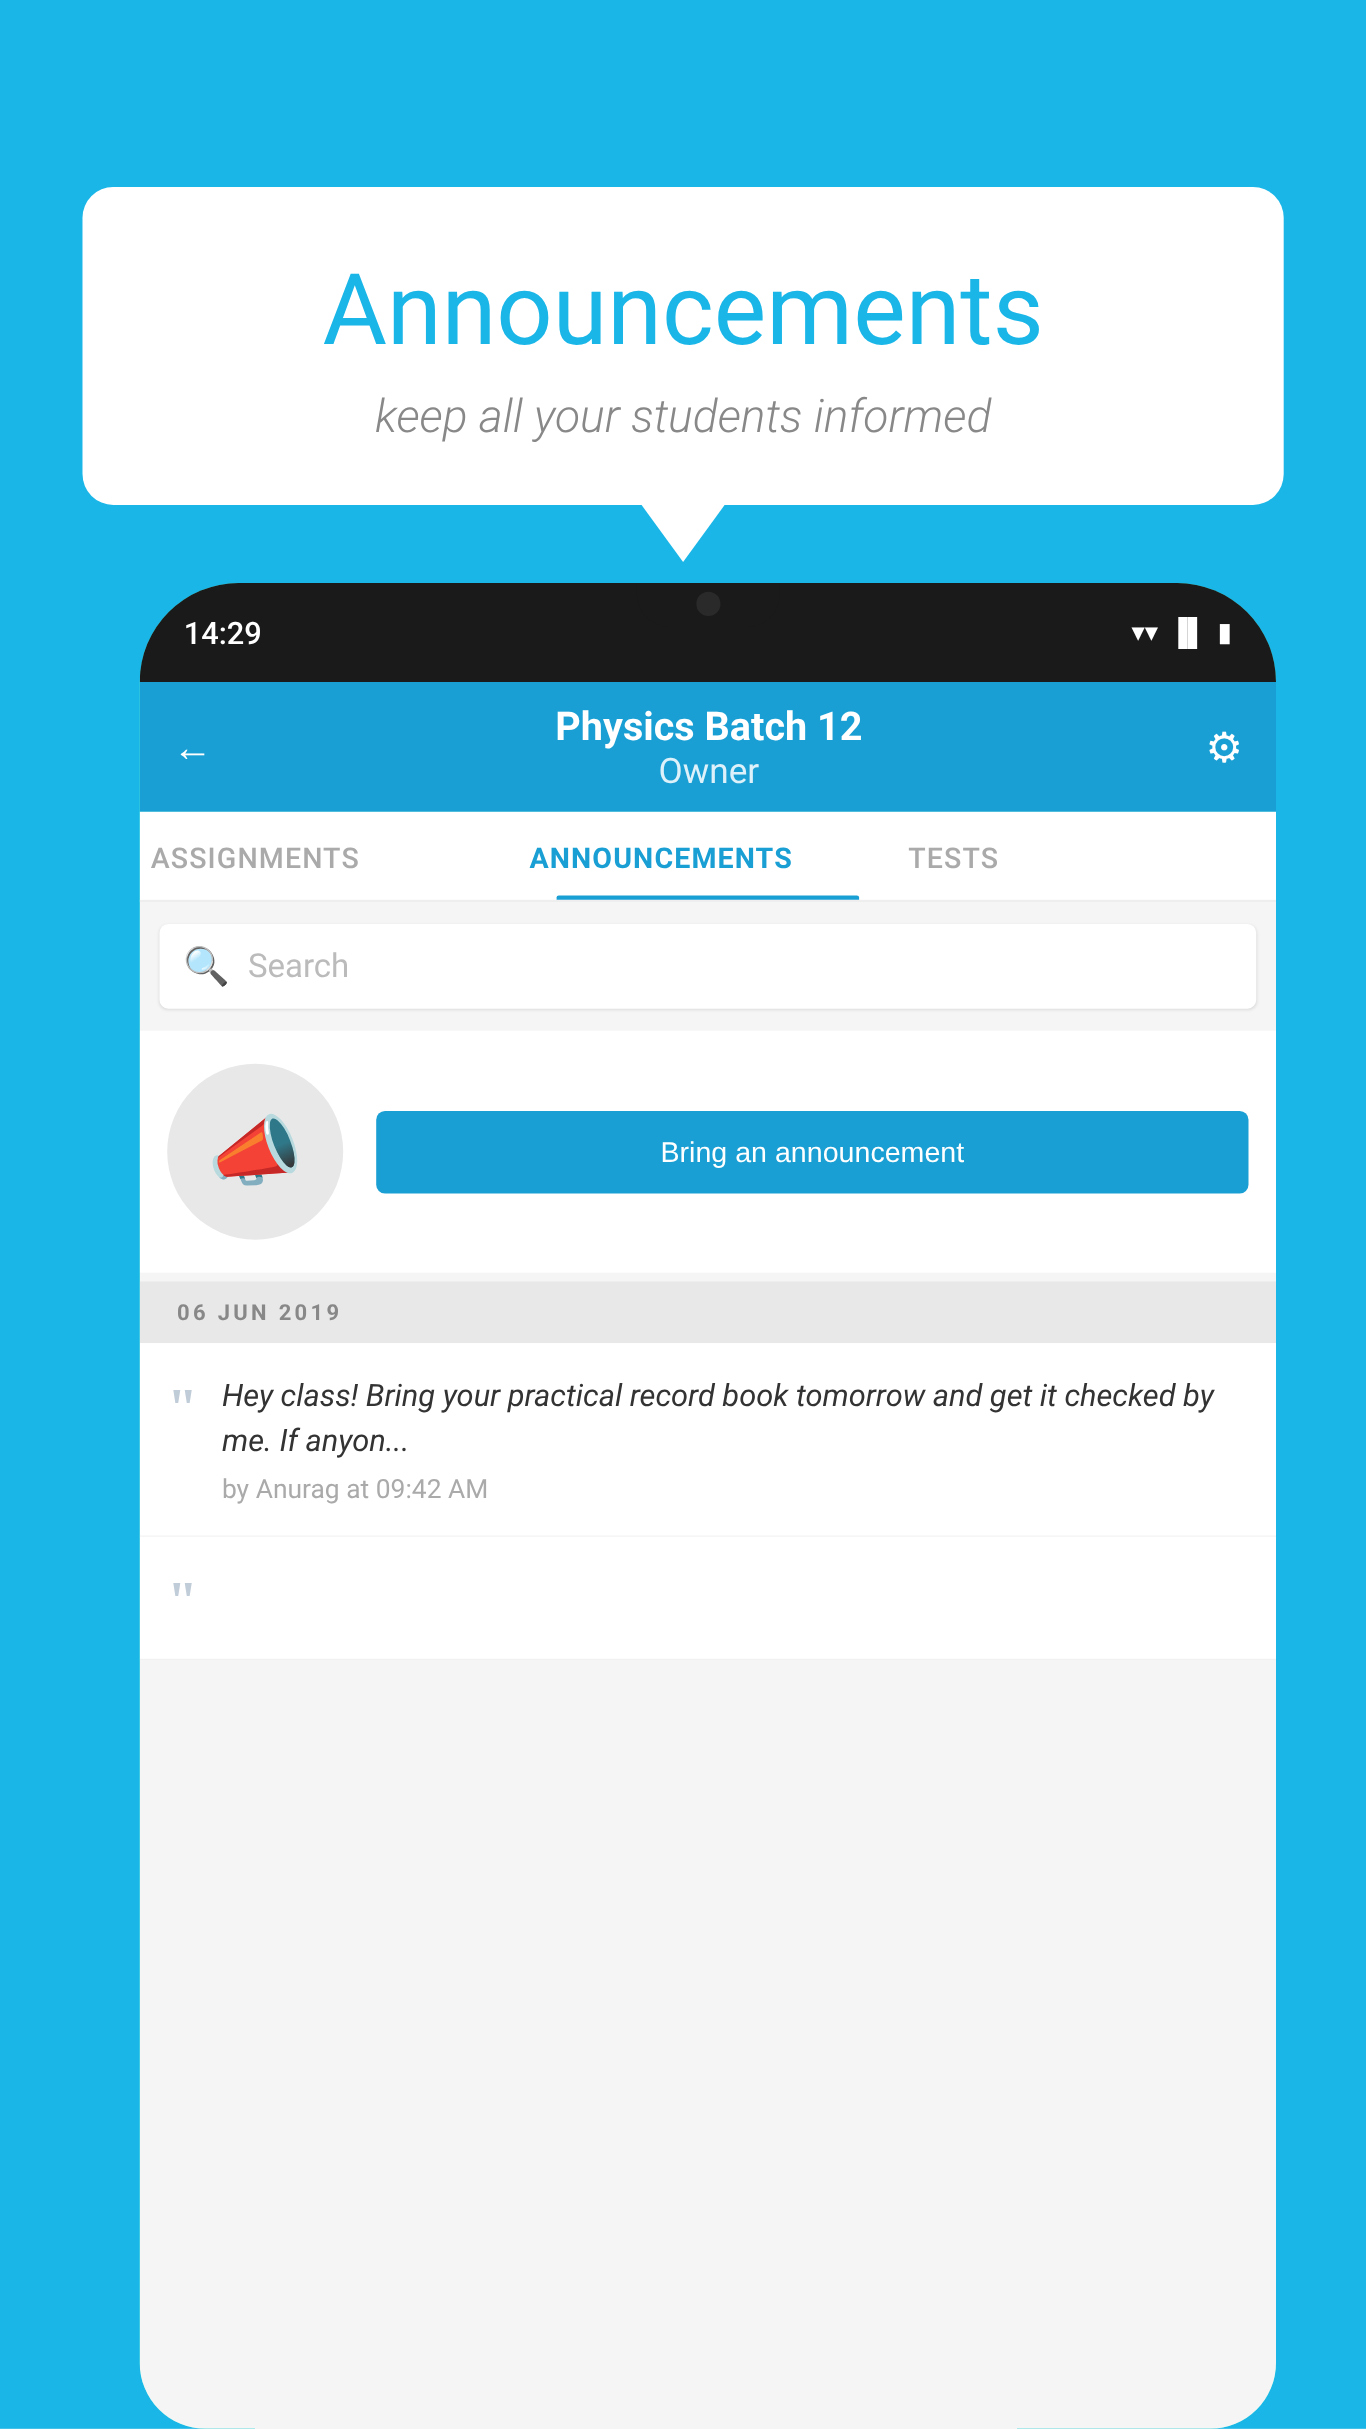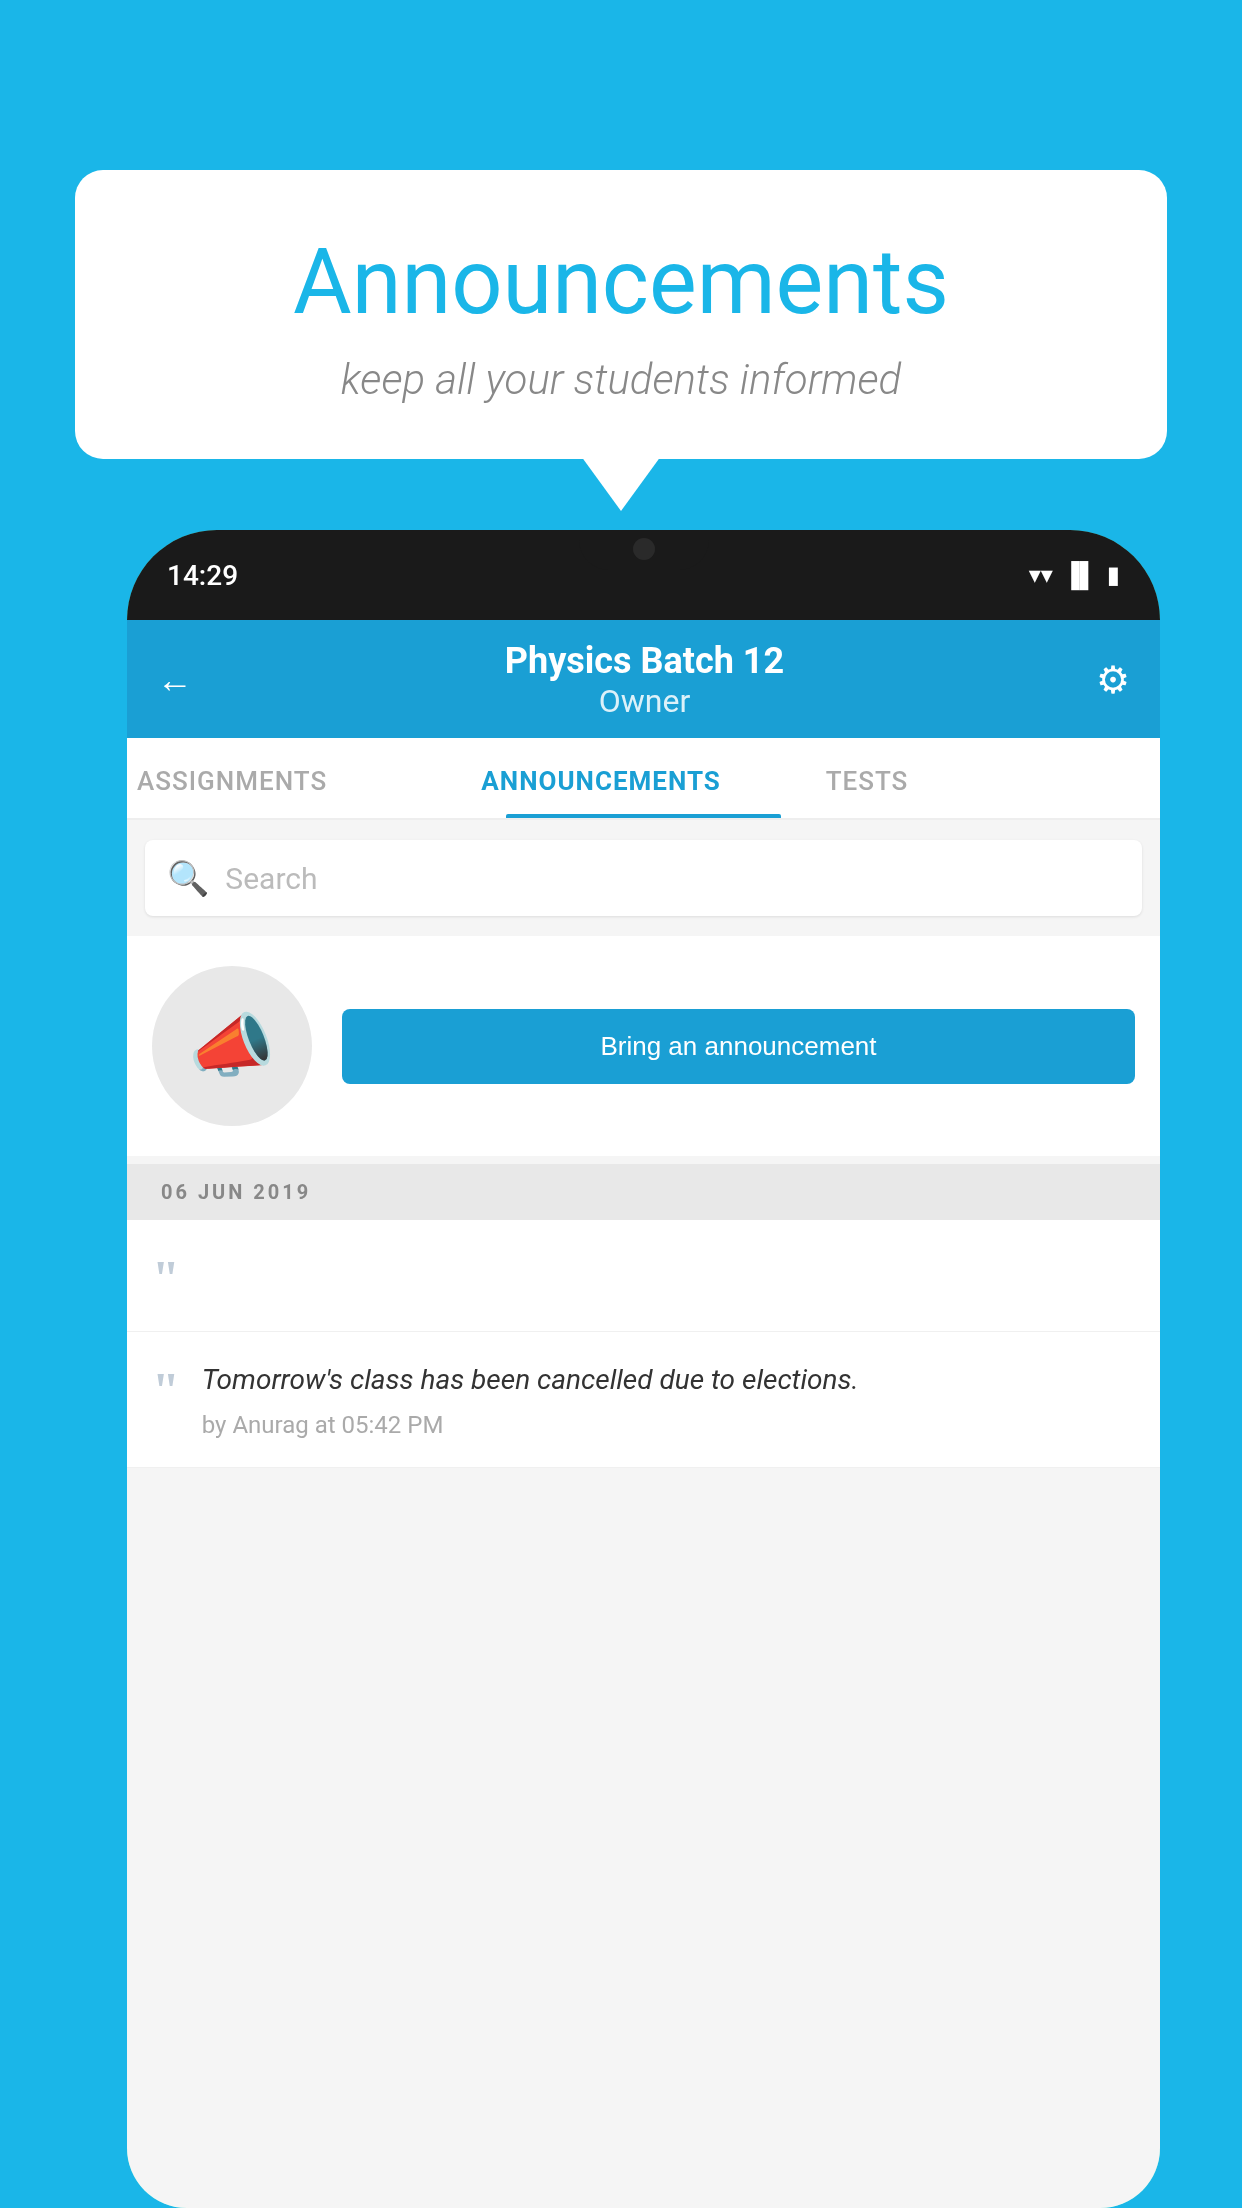--- a/index.html
+++ b/index.html
@@ -366,25 +366,25 @@
       </div>
       <div class="promo-text-area">
         <button class="make-announcement-btn">Bring an announcement</button>
       </div>
     </div>
 
     <div class="date-separator">06  JUN  2019</div>
 
     <div class="announcement-item">
       <div class="quote-icon">"</div>
+      <div class="announcement-text">
+        <div class="announcement-message">Hey class! Bring your practical record book tomorrow and get it checked by me. If anyon...</div>
+        <div class="announcement-meta">by Anurag at 09:42 AM</div>
+      </div>
     </div>
 
 
     <div class="announcement-item">
       <div class="quote-icon">"</div>
-      <div class="announcement-text">
-        <div class="announcement-message">Tomorrow's class has been cancelled due to elections.</div>
-        <div class="announcement-meta">by Anurag at 05:42 PM</div>
-      </div>
     </div>
 
   </div>
 </div>
 
 </body></html>

